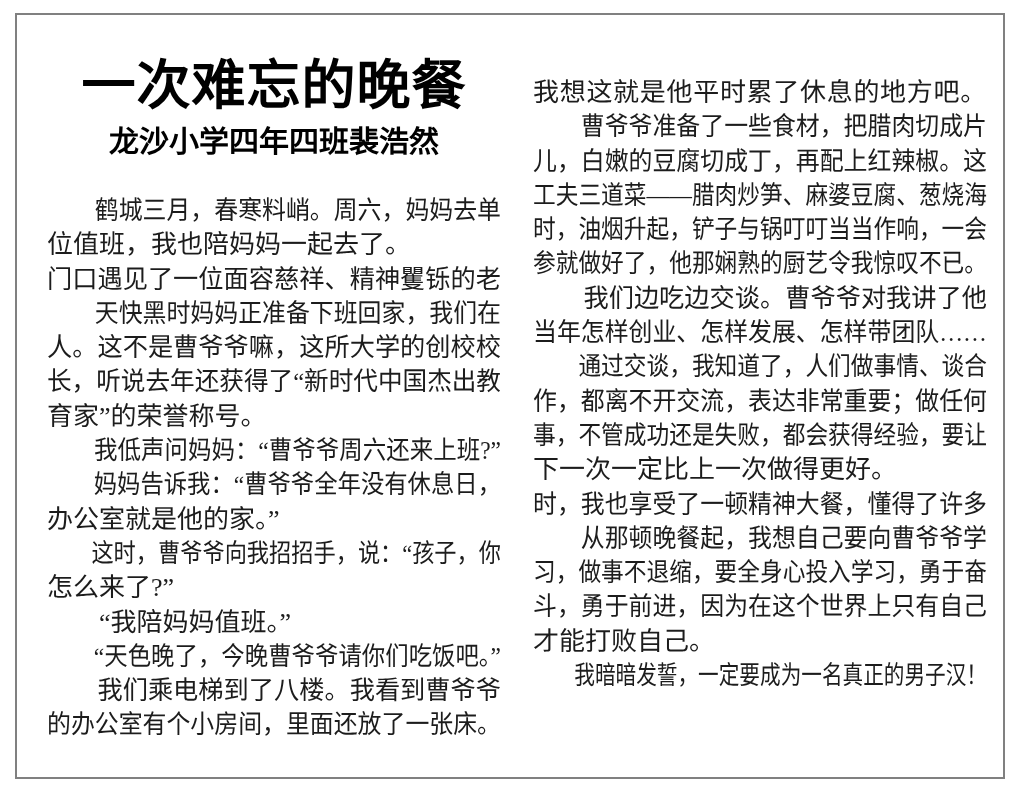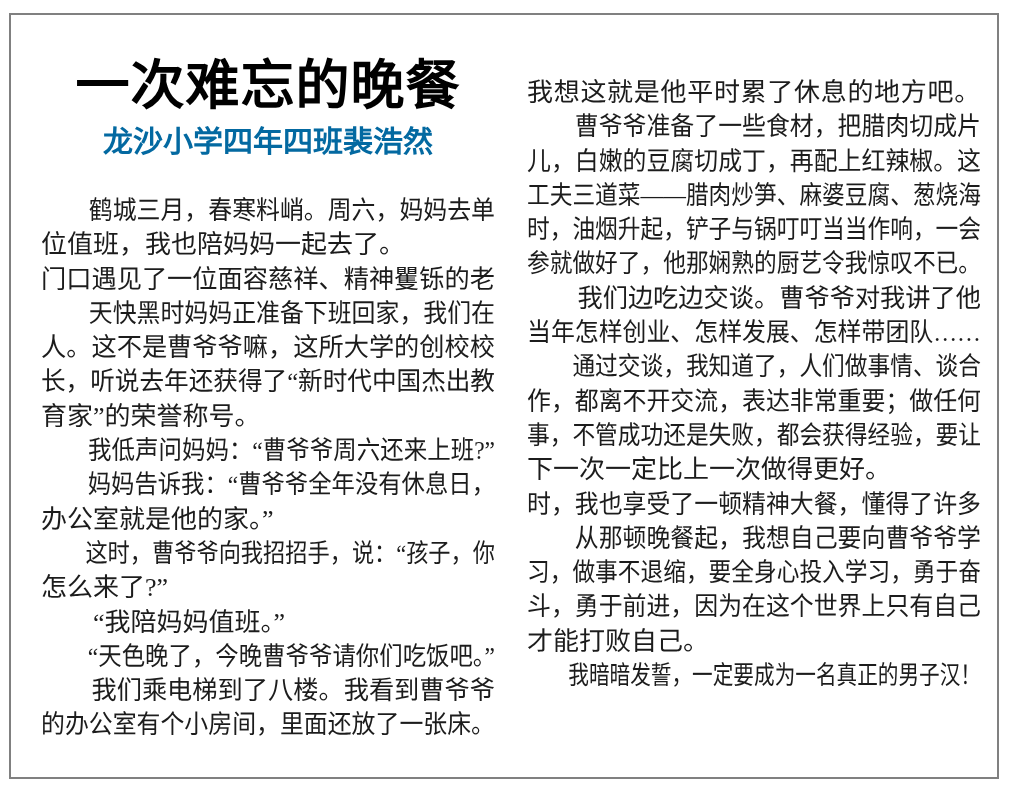--- a/index.html
+++ b/index.html
@@ -10,21 +10,21 @@
   body {
     width: 1024px;
     height: 809px;
     position: relative;
     overflow: hidden;
     font-family: "Liberation Serif", "DejaVu Serif", serif;
     color: #1c1c1c;
   }
   .frame {
     position: absolute;
-    left: 9px;
+    left: 15px;
     top: 13px;
     width: 990px;
     height: 766px;
     border: 2px solid #808080;
     box-sizing: border-box;
     background: #ffffff;
   }
   .columns {
     display: flex;
     gap: 32px;
@@ -46,21 +46,21 @@
     white-space: nowrap;
   }
   .byline {
     margin-top: 10px;
     display: flex;
     justify-content: center;
     font-family: "Liberation Sans", "DejaVu Sans", sans-serif;
     font-weight: 600;
     font-size: 30px;
     line-height: 32px;
-    color: #0369a1;
+    color: #000000;
     white-space: nowrap;
   }
   .lines {
     width: 454px;
     margin-top: 22px;
   }
   .col-left .lines {
     margin-top: 36px;
   }
   .line {

